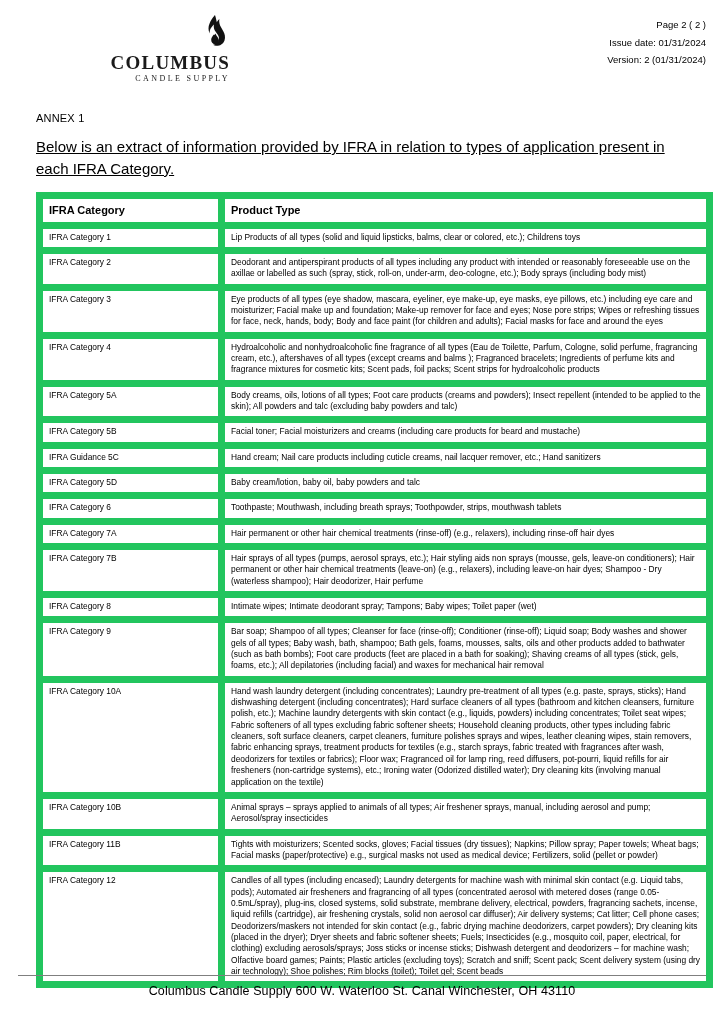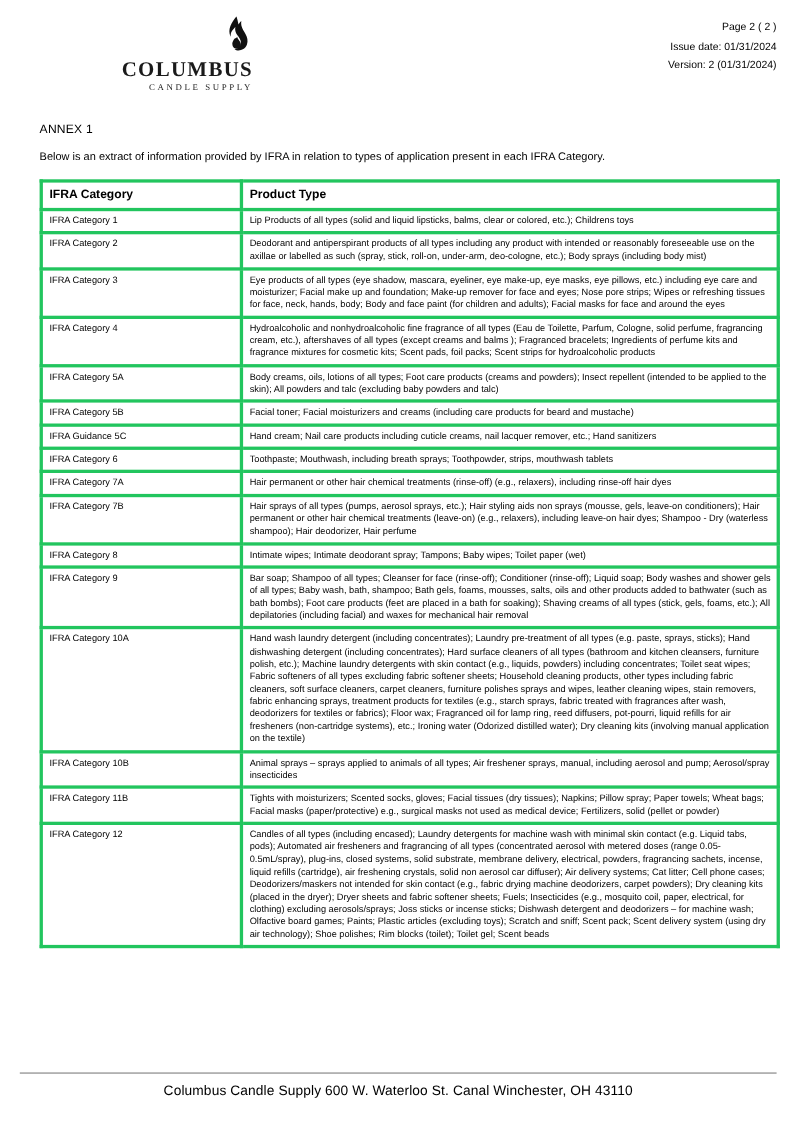--- a/index.html
+++ b/index.html
@@ -67,33 +67,34 @@
 
   
   .annex-title {
     font-size: 11px;
     font-weight: normal;
     margin: 20px 0 0 18px;
     letter-spacing: 0.2px;
   }
   .intro {
     margin: 12px 18px 0 18px;
-    font-size: 10px;
+    font-size: 15px;
     line-height: 1.45;
+    text-decoration: underline;
   }
 
   
   table.ifra {
     margin: 12px 18px 0 18px;
     border-collapse: collapse;
     width: 670px;
     table-layout: fixed;
   }
   table.ifra th, table.ifra td {
-    border: 3px solid #22c55e;
+    border: 7px solid #22c55e;
     vertical-align: top;
     padding: 3px 5px 4px 6px;
   }
   table.ifra th {
     font-size: 11px;
     font-weight: bold;
     text-align: left;
     padding-top: 5px;
     padding-bottom: 6px;
   }
@@ -189,20 +190,24 @@
         </tr>
         <tr>
           <td class="cat">IFRA Category 5B</td>
           <td class="prod">Facial toner; Facial moisturizers and creams (including care products for beard and mustache)</td>
         </tr>
         <tr>
           <td class="cat">IFRA Guidance 5C</td>
           <td class="prod">Hand cream; Nail care products including cuticle creams, nail lacquer remover, etc.; Hand sanitizers</td>
         </tr>
         <tr>
+          <td class="cat">IFRA Category 5D</td>
+          <td class="prod">Baby cream/lotion, baby oil, baby powders and talc</td>
+        </tr>
+        <tr>
           <td class="cat">IFRA Category 6</td>
           <td class="prod">Toothpaste; Mouthwash, including breath sprays; Toothpowder, strips, mouthwash tablets</td>
         </tr>
         <tr>
           <td class="cat">IFRA Category 7A</td>
           <td class="prod">Hair permanent or other hair chemical treatments (rinse-off) (e.g., relaxers), including rinse-off hair dyes</td>
         </tr>
         <tr>
           <td class="cat">IFRA Category 7B</td>
           <td class="prod">Hair sprays of all types (pumps, aerosol sprays, etc.); Hair styling aids non sprays (mousse, gels, leave-on conditioners); Hair permanent or other hair chemical treatments (leave-on) (e.g., relaxers), including leave-on hair dyes; Shampoo - Dry (waterless shampoo); Hair deodorizer, Hair perfume</td>

